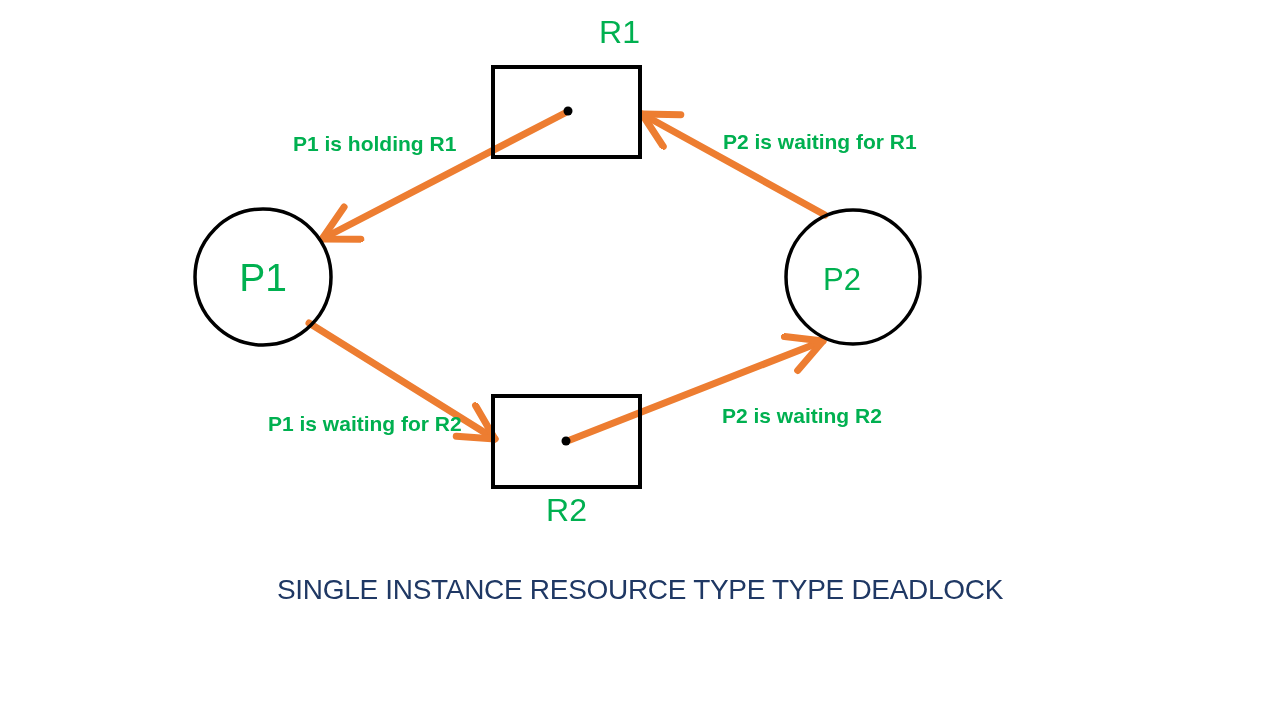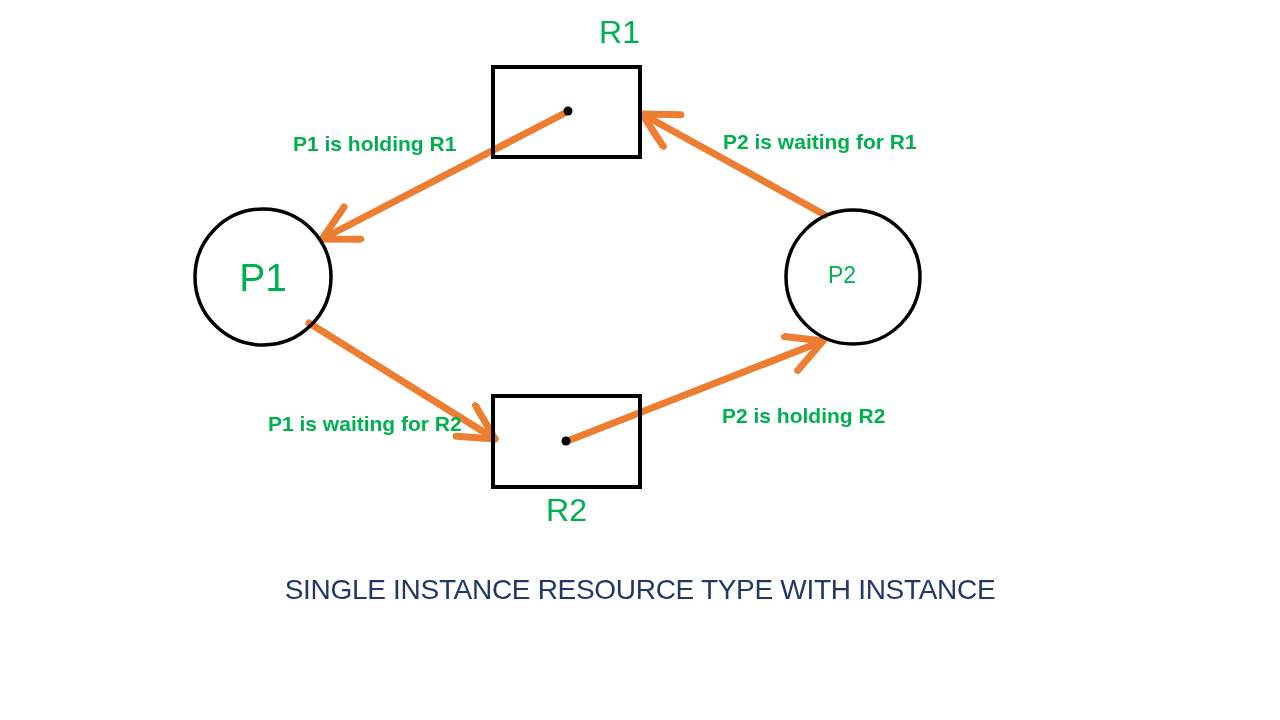--- a/index.html
+++ b/index.html
@@ -58,21 +58,21 @@
     text-align: center;
     font-size: 32px;
   }
   .edge-lbl {
     font-size: 21px;
     font-weight: bold;
   }
   #lbl-r1 { left: 493px; top: 14px;  width: 147px; text-align: right; }
   #lbl-r2 { left: 493px; top: 492px; width: 147px; }
   #lbl-p1 { left: 195px; top: 256px; width: 136px; font-size: 39px; }
-  #lbl-p2 { left: 786px; top: 262px; width: 112px; font-size: 23px; }
+  #lbl-p2 { left: 786px; top: 262px; width: 112px; font-size: 31px; }
   #lbl-hold-r1 { left: 293px; top: 132px; }
   #lbl-wait-r1 { left: 723px; top: 130px; }
   #lbl-wait-r2 { left: 268px; top: 412px; }
   #lbl-hold-r2 { left: 722px; top: 404px; }
   #caption {
     position: absolute;
     left: 0;
     right: 0;
     top: 574px;
     text-align: center;
@@ -109,17 +109,17 @@
   </svg>
 
   <div id="lbl-r1" class="lbl node-lbl">R1</div>
   <div id="lbl-p1" class="lbl node-lbl">P1</div>
   <div id="lbl-p2" class="lbl node-lbl">P2</div>
   <div id="lbl-r2" class="lbl node-lbl">R2</div>
 
   <div id="lbl-hold-r1" class="lbl edge-lbl">P1 is holding R1</div>
   <div id="lbl-wait-r1" class="lbl edge-lbl">P2 is waiting for R1</div>
   <div id="lbl-wait-r2" class="lbl edge-lbl">P1 is waiting for R2</div>
-  <div id="lbl-hold-r2" class="lbl edge-lbl">P2 is holding R2</div>
+  <div id="lbl-hold-r2" class="lbl edge-lbl">P2 is waiting R2</div>
 
-  <div id="caption">SINGLE INSTANCE RESOURCE TYPE WITH INSTANCE</div>
+  <div id="caption">SINGLE INSTANCE RESOURCE TYPE TYPE DEADLOCK</div>
 
 </div>
 
 </body></html>

